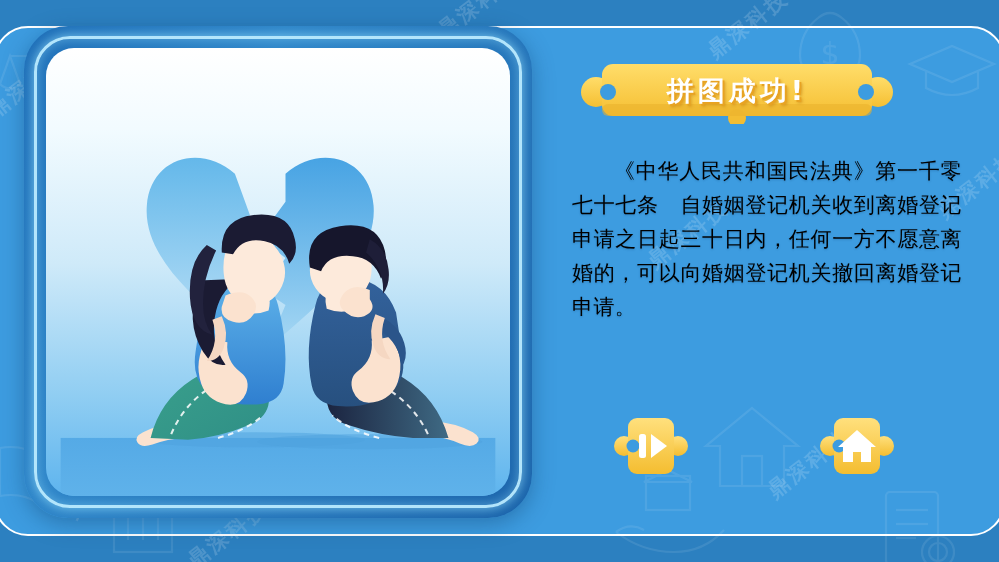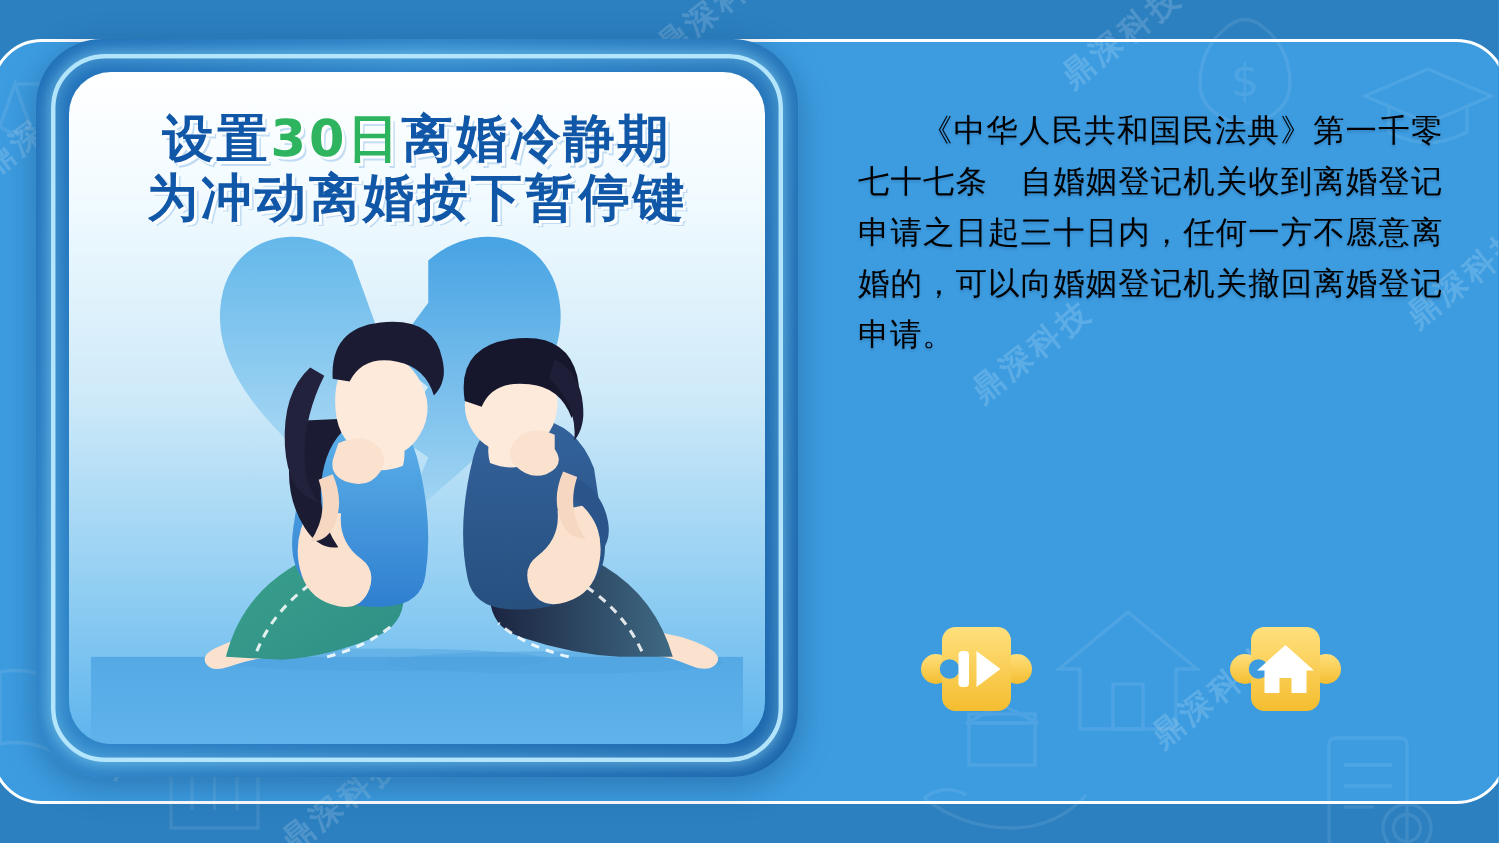--- a/index.html
+++ b/index.html
@@ -191,24 +191,20 @@
     <div class="wm" style="left:640px;top:220px;">鼎深科技</div>
     <div class="wm" style="left:760px;top:450px;">鼎深科技</div>
     <div class="wm" style="left:930px;top:170px;">鼎深科技</div>
     <div class="wm" style="left:180px;top:520px;">鼎深科技</div>
   </div>
 
   <div class="card-frame">
     <div class="card-glow"></div>
     <div class="card-inner">
 
-      <div class="headline">
-        <div class="hl-line"><span>设置</span><span class="hl-num">30日</span><span>离婚冷静期</span></div>
-        <div class="hl-line">为冲动离婚按下暂停键</div>
-      </div>
 
       <div class="illus">
         <svg viewBox="0 0 464 380" preserveAspectRatio="xMidYMax meet">
           <defs>
             <linearGradient id="heartL" x1="0" y1="0" x2="0" y2="1">
               <stop offset="0" stop-color="#64b8ea"></stop>
                 <stop offset="1" stop-color="#bfe2f7"></stop>
             </linearGradient>
             <linearGradient id="heartR" x1="0" y1="0" x2="0" y2="1">
               <stop offset="0" stop-color="#3f9fe2" stop-opacity=".95"></stop>
@@ -296,20 +292,38 @@
             <path d="M336 186 q-8 18 -2 34 q5 14 18 14 q-14 -20 -6 -44 Z" fill="#f5d7c2"></path>
           </g>
         </svg>
       </div>
 
     </div>
   </div>
 
   <div class="right">
 
+    <div class="banner-wrap">
+      <svg viewBox="0 0 330 64">
+        <defs>
+          <linearGradient id="bgrad" x1="0" y1="0" x2="0" y2="1">
+            <stop offset="0" stop-color="#ffdd6a"></stop>
+              <stop offset="1" stop-color="#f5bf32"></stop>
+          </linearGradient>
+        </defs>
+        <circle cx="24" cy="32" r="15" fill="url(#bgrad)"></circle>
+        <circle cx="306" cy="32" r="15" fill="url(#bgrad)"></circle>
+        <rect x="30" y="4" width="270" height="52" rx="11" fill="url(#bgrad)"></rect>
+        <circle cx="36" cy="32" r="8" fill="#3d9ce0"></circle>
+        <circle cx="294" cy="32" r="8" fill="#3d9ce0"></circle>
+        <circle cx="165" cy="58" r="9" fill="#f3bd33"></circle>
+        <rect x="30" y="44" width="270" height="12" rx="6" fill="#eab02c" opacity=".55"></rect>
+      </svg>
+      <div class="banner-text">拼图成功!</div>
+    </div>
 
     <div class="body-text">
       <p>《中华人民共和国民法典》第一千零七十七条　自婚姻登记机关收到离婚登记申请之日起三十日内，任何一方不愿意离婚的，可以向婚姻登记机关撤回离婚登记申请。</p>
     </div>
 
     <div class="btn-row">
       <div class="pbtn pbtn-next" title="下一个">
         <svg viewBox="0 0 74 68">
           <defs>
             <linearGradient id="pg1" x1="0" y1="0" x2="0" y2="1">

